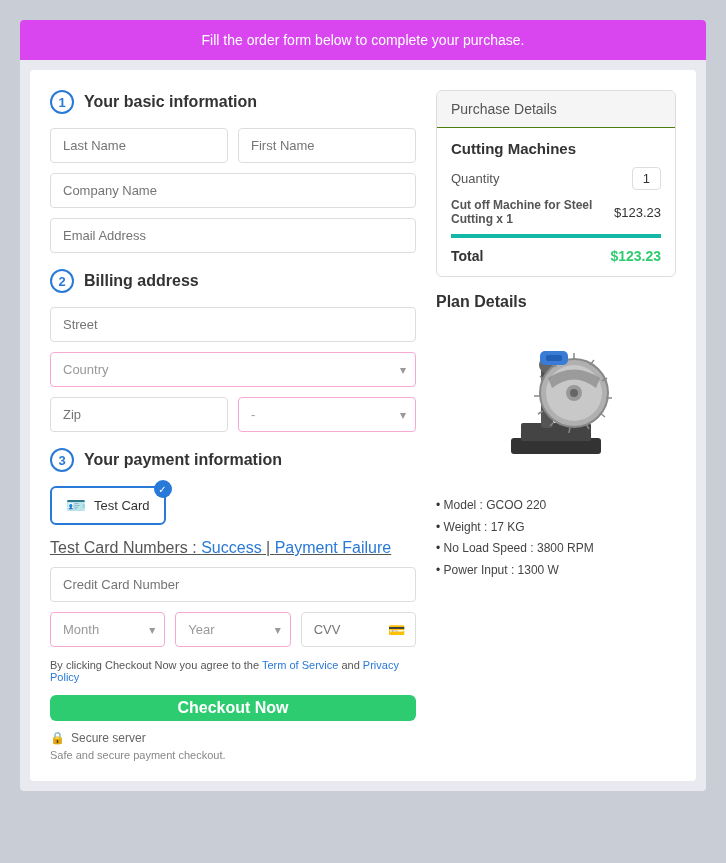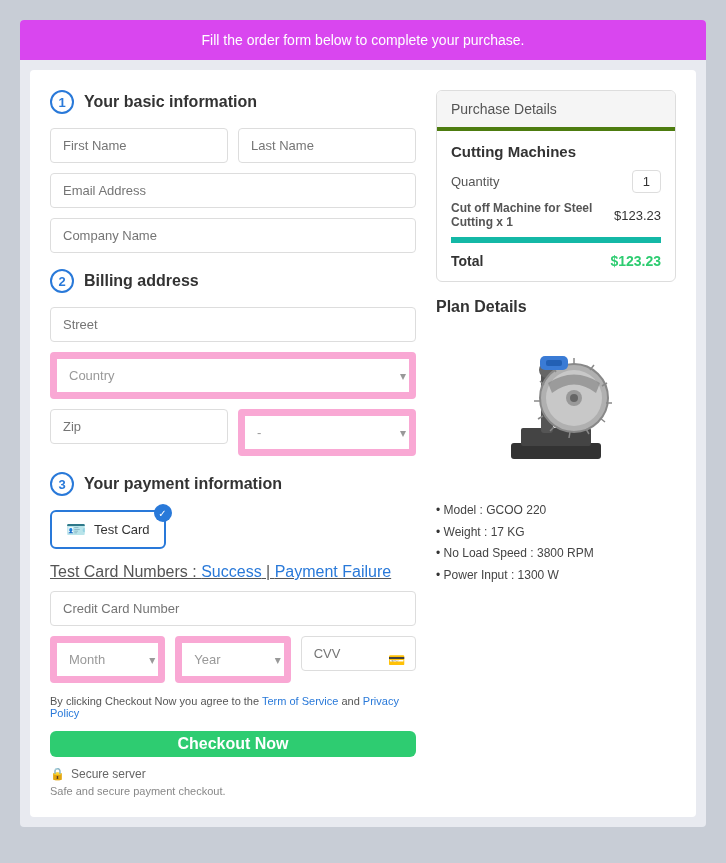--- a/index.html
+++ b/index.html
@@ -86,21 +86,21 @@
       color: #999;
       outline: none;
     }
     .select-wrapper {
       flex: 1;
       position: relative;
     }
     .select-wrapper select {
       width: 100%;
       padding: 9px 12px;
-      border: 7px solid #f9a8d4;
+      border: 1px solid #f9a8d4;
       border-radius: 4px;
       font-size: 13px;
       color: #999;
       appearance: none;
       background: white;
       cursor: pointer;
       outline: none;
     }
     .select-arrow {
       position: absolute;
@@ -203,21 +203,21 @@
       border: 1px solid #ddd;
       border-radius: 6px;
       overflow: hidden;
       margin-bottom: 16px;
     }
     .purchase-details-header {
       background: #f5f5f5;
       padding: 10px 14px;
       font-size: 14px;
       color: #555;
-      border-bottom: 4px solid #4d7c0f;
+      border-bottom: 1px solid #4d7c0f;
     }
     .purchase-details-body {
       padding: 12px 14px;
     }
     .product-title {
       font-size: 15px;
       font-weight: bold;
       color: #333;
       margin-bottom: 10px;
     }
@@ -236,21 +236,21 @@
       font-size: 13px;
       color: #333;
     }
     .detail-row .price {
       color: #333;
     }
     .total-row {
       display: flex;
       justify-content: space-between;
       align-items: center;
-      border-top: 6px solid #14b8a6;
+      border-top: 4px solid #14b8a6;
       padding-top: 10px;
       margin-top: 4px;
       gap: 8px;
     }
     .total-label {
       font-weight: bold;
       font-size: 14px;
       color: #333;
     }
     .total-price {
@@ -306,36 +306,36 @@
     <div class="left-panel">
 
       
       <div class="section-header">
         <div class="section-number">1</div>
         <div class="section-title">Your basic information</div>
       </div>
 
       <div class="form-row">
         <div class="form-field">
+          <input type="text" placeholder="Last Name" style="">
+        </div>
+        <div class="form-field">
           <input type="text" placeholder="First Name" style="">
         </div>
-        <div class="form-field">
-          <input type="text" placeholder="Last Name" style="">
+      </div>
+
+      <div class="form-row">
+        <div class="form-field">
+          <input type="text" placeholder="Company Name" style="">
         </div>
       </div>
 
       <div class="form-row">
         <div class="form-field">
           <input type="text" placeholder="Email Address" style="">
-        </div>
-      </div>
-
-      <div class="form-row">
-        <div class="form-field">
-          <input type="text" placeholder="Company Name" style="">
         </div>
       </div>
 
       
       <div class="section-header">
         <div class="section-number">2</div>
         <div class="section-title">Billing address</div>
       </div>
 
       <div class="form-row">

